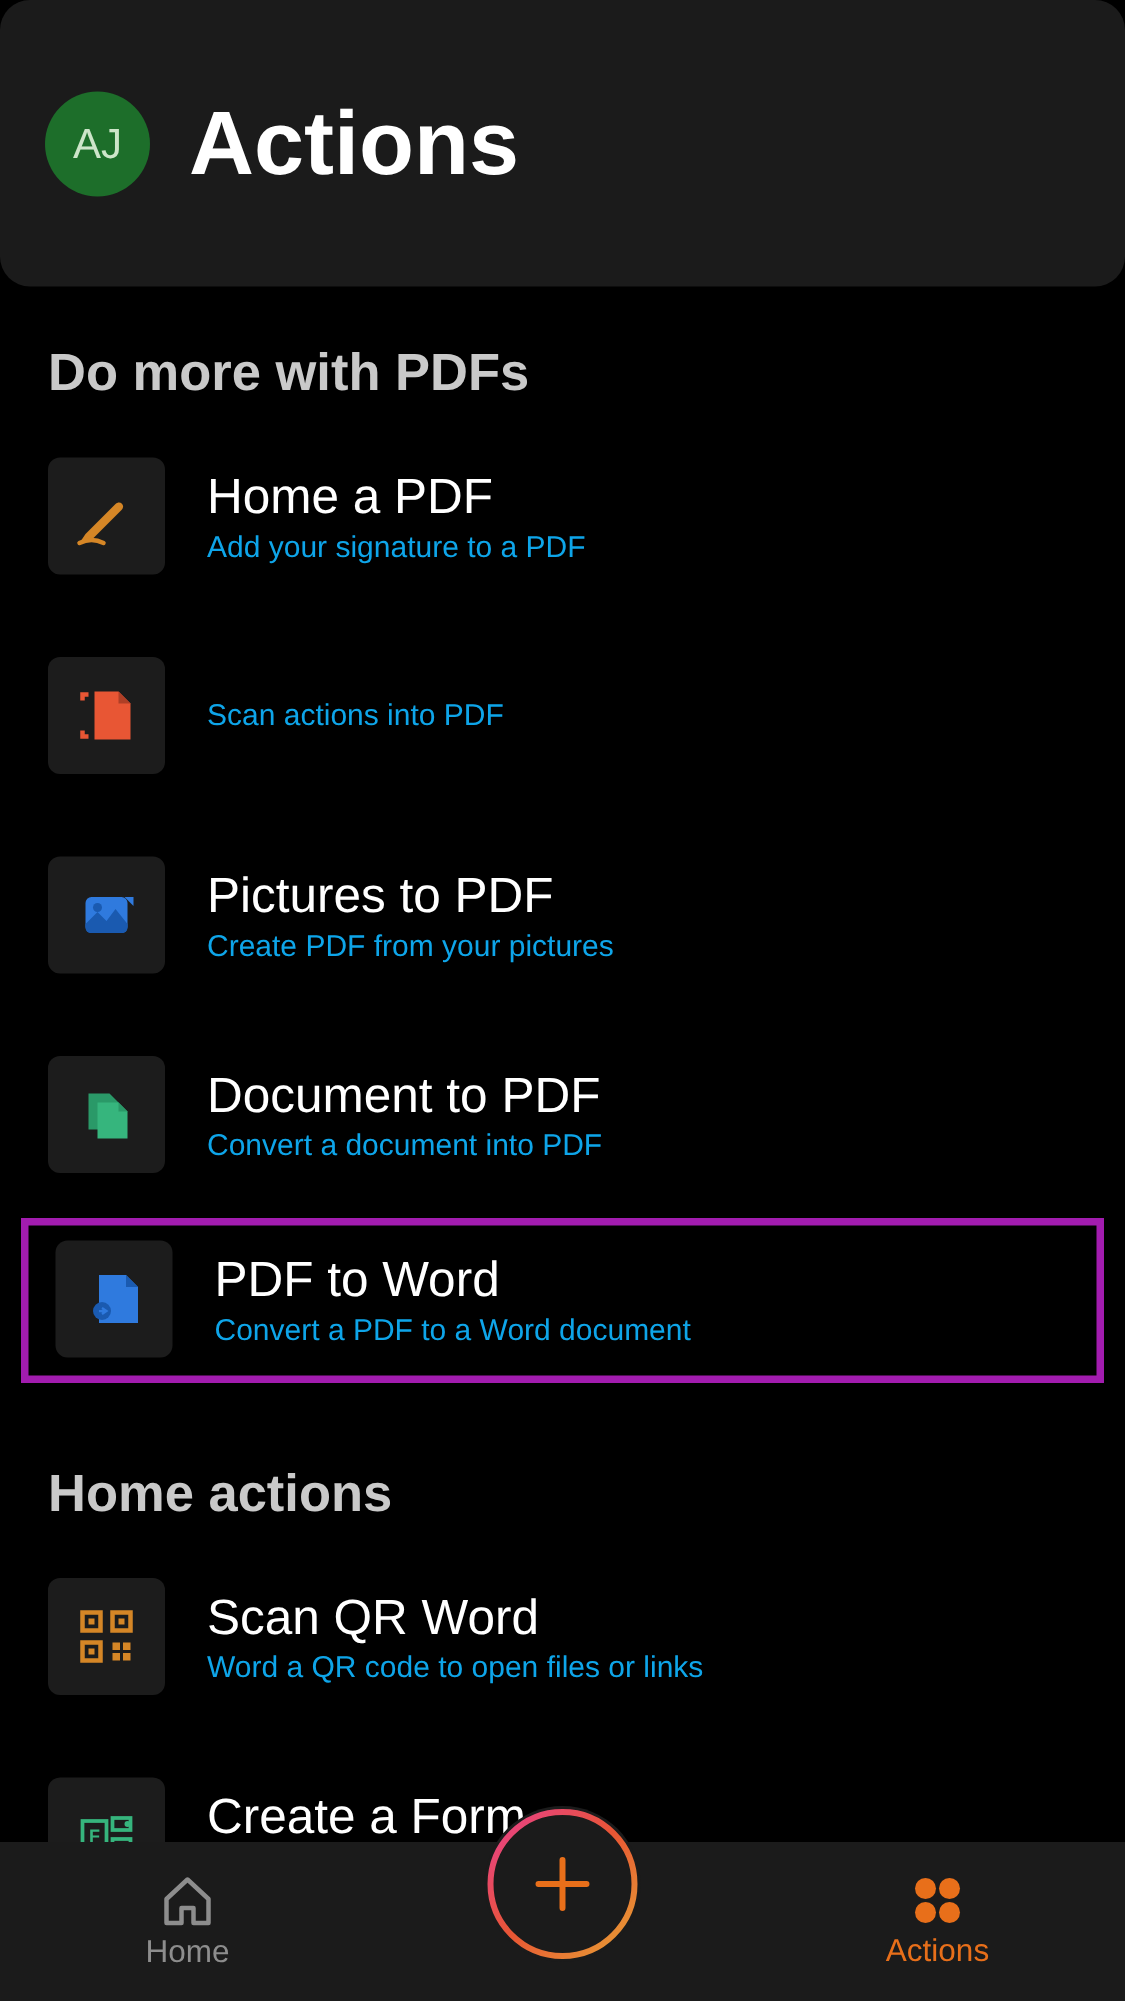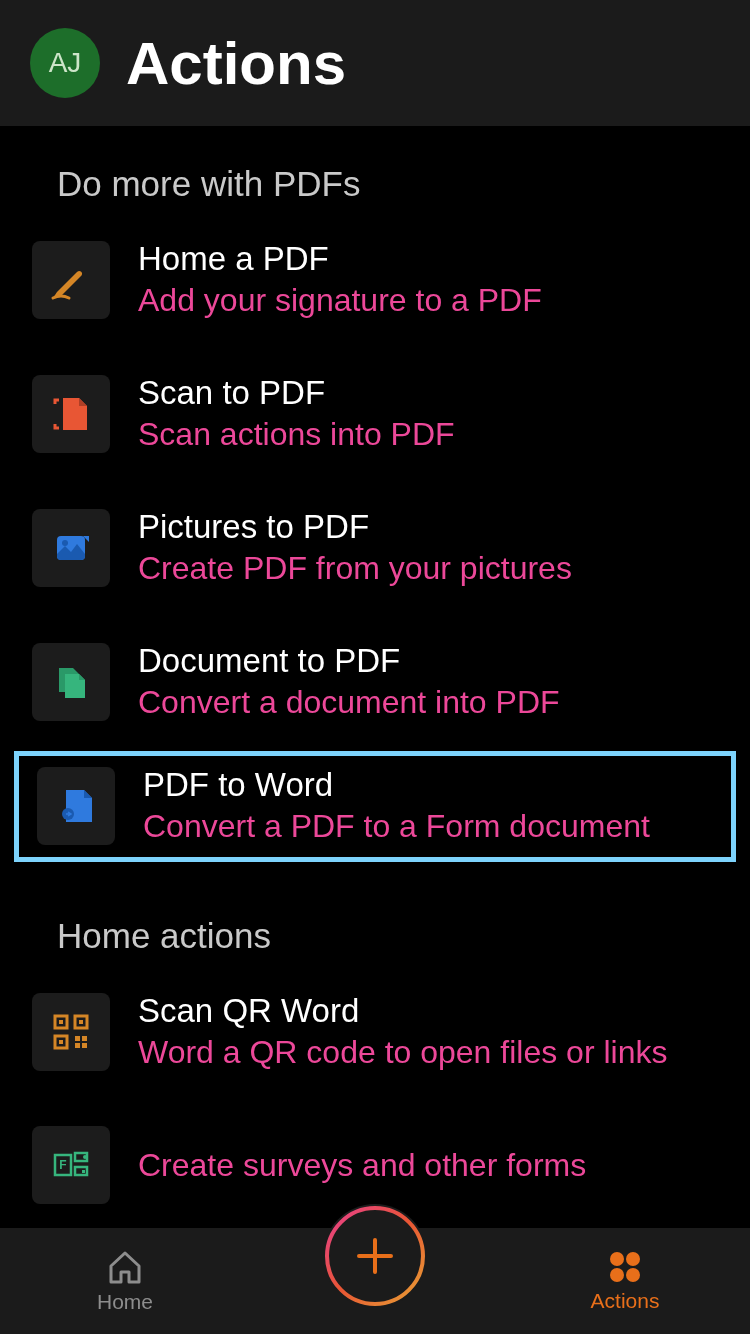--- a/index.html
+++ b/index.html
@@ -6,25 +6,26 @@
   body {
     width: 750px;
     height: 1334px;
     background: #000;
     font-family: -apple-system, 'Helvetica Neue', Arial, sans-serif;
     overflow: hidden;
     position: relative;
   }
   .header {
     background: #1b1b1b;
-    height: 126px;
+    height: 191px;
     display: flex;
     align-items: center;
     padding: 0 30px;
     gap: 26px;
+    border-radius: 20px;
   }
   .avatar {
     width: 70px;
     height: 70px;
     border-radius: 50%;
     background: #1d6e2a;
     color: #cde5c9;
     font-size: 28px;
     font-weight: 500;
     display: flex;
@@ -33,23 +34,22 @@
   }
   .page-title {
     color: #fff;
     font-size: 60px;
     font-weight: 700;
   }
   .content { padding: 24px 0 0 0; }
   .section-label {
     color: #c9c9c9;
     font-size: 35px;
-    font-weight: 400;
-    padding: 14px 44px 26px;
-    margin-left: 13px;
+    font-weight: 700;
+    padding: 14px 32px 26px;
   }
   .action-row {
     display: flex;
     align-items: center;
     gap: 28px;
     padding: 10px 32px;
     margin-bottom: 35px;
   }
   .action-row.last { margin-bottom: 20px; justify-content: flex-end; }
   .icon-box {
@@ -63,26 +63,26 @@
     justify-content: center;
   }
   .action-text { flex: 1; }
   .action-title {
     color: #fff;
     font-size: 33px;
     font-weight: 400;
     margin-bottom: 4px;
   }
   .action-desc {
-    color: #ec4899;
-    font-size: 32px;
+    color: #0ea5e9;
+    font-size: 20px;
     font-weight: 400;
   }
   .highlight-box {
-    border: 5px solid #7dd3fc;
+    border: 5px solid #a21caf;
     margin: 0 14px 40px 14px;
     padding-top: 4px;
     padding-bottom: 6px;
   }
   .highlight-box .action-row { padding: 6px 18px; margin-bottom: 0; }
   .tabbar {
     position: absolute;
     bottom: 0;
     left: 0;
     width: 750px;
@@ -146,21 +146,20 @@
 
   <div class="action-row">
     <div class="icon-box">
       <svg width="44" height="44" viewBox="0 0 44 44">
         <path d="M14 6 H30 L38 14 V38 H14 Z" fill="#e85634"></path>
         <path d="M30 6 V14 H38" fill="#af3f26"></path>
         <path d="M6 12 V8 H10 M6 32 V36 H10" stroke="#e85634" stroke-width="3" fill="none"></path>
       </svg>
     </div>
     <div class="action-text">
-      <div class="action-title">Scan to PDF</div>
       <div class="action-desc">Scan actions into PDF</div>
     </div>
   </div>
 
   <div class="action-row">
     <div class="icon-box">
       <svg width="44" height="44" viewBox="0 0 44 44">
         <rect x="8" y="10" width="28" height="24" rx="4" fill="#2f7ade"></rect>
         <path d="M8 28 L16 20 L22 26 L28 18 L36 28 V30 Q36 34 32 34 H12 Q8 34 8 30 Z" fill="#1a5ab0"></path>
         <circle cx="16" cy="17" r="3" fill="#1a5ab0"></circle>
@@ -192,21 +191,21 @@
       <div class="icon-box">
         <svg width="44" height="44" viewBox="0 0 44 44">
           <path d="M12 6 H30 L38 14 V38 H12 Z" fill="#2f7ade"></path>
           <path d="M30 6 V14 H38" fill="#1a5ab0"></path>
           <circle cx="14" cy="30" r="6" fill="#1a5ab0"></circle>
           <path d="M12 30 L16 30 M14 28 L17 30 L14 32" stroke="#2f7ade" stroke-width="1.5" fill="none"></path>
         </svg>
       </div>
       <div class="action-text">
         <div class="action-title">PDF to Word</div>
-        <div class="action-desc">Convert a PDF to a Form document</div>
+        <div class="action-desc">Convert a PDF to a Word document</div>
       </div>
     </div>
   </div>
 
   <div class="section-label">Home actions</div>
 
   <div class="action-row">
     <div class="icon-box">
       <svg width="40" height="40" viewBox="0 0 40 40">
         <rect x="4" y="4" width="12" height="12" stroke="#d58626" stroke-width="3" fill="none"></rect>
@@ -232,20 +231,21 @@
       <svg width="44" height="44" viewBox="0 0 44 44">
         <rect x="6" y="12" width="16" height="20" stroke="#36b57d" stroke-width="2.5" fill="none"></rect>
         <text x="14" y="26" font-size="12" fill="#36b57d" text-anchor="middle" font-weight="bold">F</text>
         <rect x="26" y="10" width="12" height="8" stroke="#36b57d" stroke-width="2.5" fill="none"></rect>
         <circle cx="36" cy="14" r="2" fill="#36b57d"></circle>
         <rect x="26" y="24" width="12" height="8" stroke="#36b57d" stroke-width="2.5" fill="none"></rect>
         <rect x="33" y="27" width="3" height="3" fill="#36b57d"></rect>
       </svg>
     </div>
     <div class="action-text">
+      <div class="action-title">Create a Form</div>
       <div class="action-desc">Create surveys and other forms</div>
     </div>
   </div>
 
 </div>
 
 <div class="tabbar">
   <div class="tab">
     <svg width="40" height="38" viewBox="0 0 40 38">
       <path d="M6 18 L20 5 L34 18 V34 H24 V24 H16 V34 H6 Z" stroke="#8d8d8d" stroke-width="3" fill="none" stroke-linejoin="round"></path>

